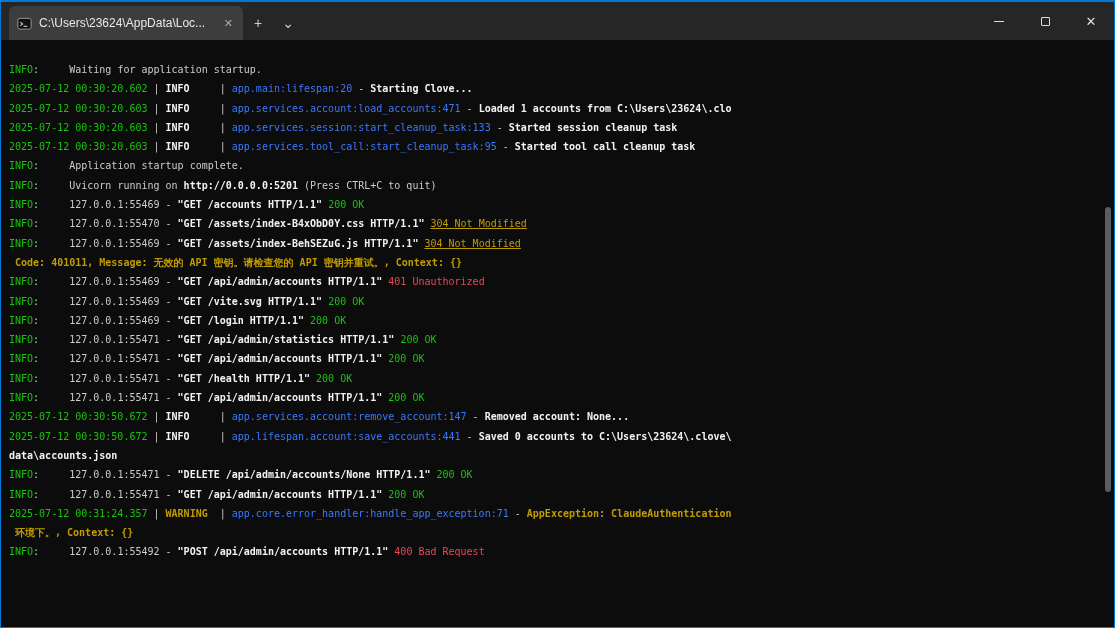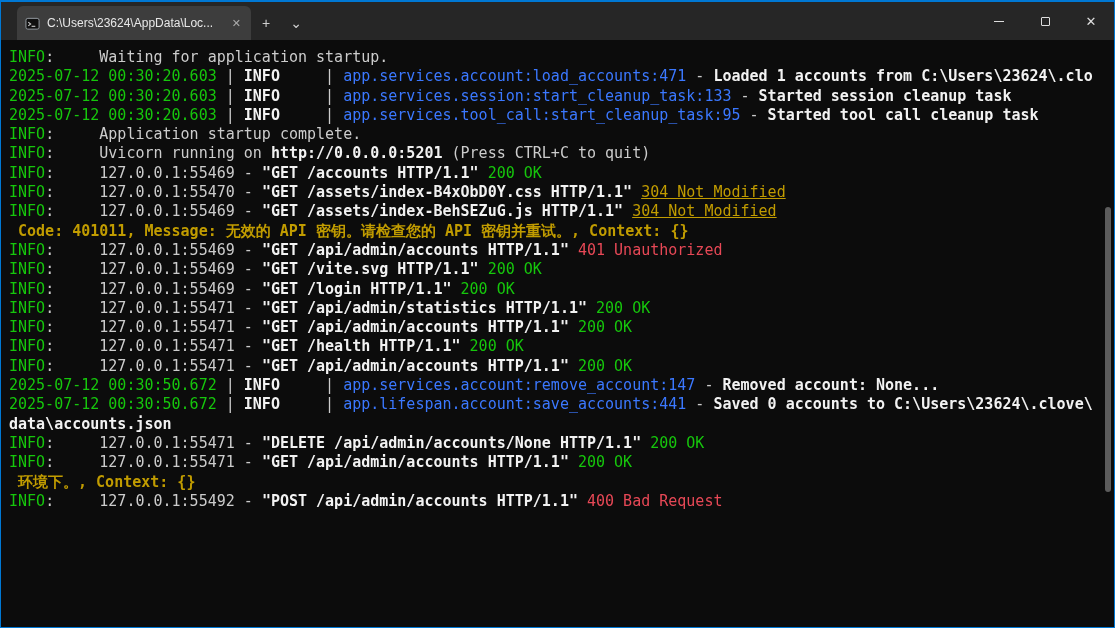--- a/index.html
+++ b/index.html
@@ -18,21 +18,21 @@
     overflow:hidden;
     font-family:"DejaVu Sans Mono","Liberation Mono",monospace;
   }
   .titlebar{
     flex:0 0 38px;height:38px;background:var(--titlebar_bg);
     display:flex;align-items:stretch;
     font-family:"Liberation Sans",sans-serif;
     user-select:none;
   }
   .tab{
-    width:234px;margin:4px 0 0 16px;background:var(--tab_bg);
+    width:234px;margin:4px 0 0 8px;background:var(--tab_bg);
     border-top-left-radius:6px;border-top-right-radius:6px;
     display:flex;align-items:center;gap:7px;padding:0 8px;
   }
   .tab-icon{display:flex;align-items:center;}
   .tab-title{
     flex:1;color:#E8E8E8;font-size:12px;white-space:nowrap;overflow:hidden;
   }
   .tab-close{color:#ABABAB;font-size:11px;padding:0 2px;cursor:pointer;}
   .tb-btn{
     width:30px;margin-top:4px;display:flex;align-items:center;justify-content:center;
@@ -40,22 +40,22 @@
   }
   .tb-spacer{flex:1;}
   .win-btn{
     width:46px;display:flex;align-items:center;justify-content:center;
     color:#DEDEDE;font-size:13px;cursor:pointer;
   }
   .min-line{display:inline-block;width:10px;height:1px;background:#DEDEDE;}
   .max-box{display:inline-block;width:9px;height:9px;border:1px solid #DEDEDE;border-radius:1px;}
   .terminal{
     flex:1;position:relative;overflow:hidden;
-    padding:8px 14px 0 8px;
-    font-size:15px;line-height:19.3px;
+    padding:20px 14px 0 8px;
+    font-size:10px;line-height:19.3px;
     color:var(--white);
   }
   .line{white-space:pre;}
   .c-green{color:var(--green);}
   .c-white{color:var(--white);}
   .c-bwhite{color:var(--bright_white);font-weight:bold;}
   .c-blue{color:var(--blue);}
   .c-yellow{color:var(--yellow);text-decoration:underline;}
   .c-byellow{color:var(--yellow);font-weight:bold;}
   .c-red{color:var(--red);}
@@ -89,20 +89,21 @@
     </div>
     <div class="win-btn">
       <span class="max-box"></span>
     </div>
     <div class="win-btn">✕</div>
   </div>
 
   <div class="terminal">
     <div class="lines">
         <div class="line"><span class="c-green">INFO</span><span class="c-white">:     Waiting for application startup.</span></div>
+        <div class="line"><span class="c-green">2025-07-12 00:30:20.602</span><span class="c-white"> | </span><span class="c-bwhite">INFO    </span><span class="c-white"> | </span><span class="c-blue">app.main:lifespan:20</span><span class="c-white"> - </span><span class="c-bwhite">Starting Clove...</span></div>
         <div class="line"><span class="c-green">2025-07-12 00:30:20.603</span><span class="c-white"> | </span><span class="c-bwhite">INFO    </span><span class="c-white"> | </span><span class="c-blue">app.services.account:load_accounts:471</span><span class="c-white"> - </span><span class="c-bwhite">Loaded 1 accounts from C:\Users\23624\.clo</span></div>
         <div class="line"><span class="c-green">2025-07-12 00:30:20.603</span><span class="c-white"> | </span><span class="c-bwhite">INFO    </span><span class="c-white"> | </span><span class="c-blue">app.services.session:start_cleanup_task:133</span><span class="c-white"> - </span><span class="c-bwhite">Started session cleanup task</span></div>
         <div class="line"><span class="c-green">2025-07-12 00:30:20.603</span><span class="c-white"> | </span><span class="c-bwhite">INFO    </span><span class="c-white"> | </span><span class="c-blue">app.services.tool_call:start_cleanup_task:95</span><span class="c-white"> - </span><span class="c-bwhite">Started tool call cleanup task</span></div>
         <div class="line"><span class="c-green">INFO</span><span class="c-white">:     Application startup complete.</span></div>
         <div class="line"><span class="c-green">INFO</span><span class="c-white">:     Uvicorn running on </span><span class="c-bwhite">http://0.0.0.0:5201</span><span class="c-white"> (Press CTRL+C to quit)</span></div>
         <div class="line"><span class="c-green">INFO</span><span class="c-white">:     127.0.0.1:55469 - </span><span class="c-bwhite">"GET /accounts HTTP/1.1"</span><span class="c-white"> </span><span class="c-green">200 OK</span></div>
         <div class="line"><span class="c-green">INFO</span><span class="c-white">:     127.0.0.1:55470 - </span><span class="c-bwhite">"GET /assets/index-B4xObD0Y.css HTTP/1.1"</span><span class="c-white"> </span><span class="c-yellow">304 Not Modified</span></div>
         <div class="line"><span class="c-green">INFO</span><span class="c-white">:     127.0.0.1:55469 - </span><span class="c-bwhite">"GET /assets/index-BehSEZuG.js HTTP/1.1"</span><span class="c-white"> </span><span class="c-yellow">304 Not Modified</span></div>
         <div class="line"><span class="c-byellow"> Code: 401011, Message: 无效的 API 密钥。请检查您的 API 密钥并重试。, Context: {}</span></div>
         <div class="line"><span class="c-green">INFO</span><span class="c-white">:     127.0.0.1:55469 - </span><span class="c-bwhite">"GET /api/admin/accounts HTTP/1.1"</span><span class="c-white"> </span><span class="c-red">401 Unauthorized</span></div>
@@ -110,20 +111,21 @@
         <div class="line"><span class="c-green">INFO</span><span class="c-white">:     127.0.0.1:55469 - </span><span class="c-bwhite">"GET /login HTTP/1.1"</span><span class="c-white"> </span><span class="c-green">200 OK</span></div>
         <div class="line"><span class="c-green">INFO</span><span class="c-white">:     127.0.0.1:55471 - </span><span class="c-bwhite">"GET /api/admin/statistics HTTP/1.1"</span><span class="c-white"> </span><span class="c-green">200 OK</span></div>
         <div class="line"><span class="c-green">INFO</span><span class="c-white">:     127.0.0.1:55471 - </span><span class="c-bwhite">"GET /api/admin/accounts HTTP/1.1"</span><span class="c-white"> </span><span class="c-green">200 OK</span></div>
         <div class="line"><span class="c-green">INFO</span><span class="c-white">:     127.0.0.1:55471 - </span><span class="c-bwhite">"GET /health HTTP/1.1"</span><span class="c-white"> </span><span class="c-green">200 OK</span></div>
         <div class="line"><span class="c-green">INFO</span><span class="c-white">:     127.0.0.1:55471 - </span><span class="c-bwhite">"GET /api/admin/accounts HTTP/1.1"</span><span class="c-white"> </span><span class="c-green">200 OK</span></div>
         <div class="line"><span class="c-green">2025-07-12 00:30:50.672</span><span class="c-white"> | </span><span class="c-bwhite">INFO    </span><span class="c-white"> | </span><span class="c-blue">app.services.account:remove_account:147</span><span class="c-white"> - </span><span class="c-bwhite">Removed account: None...</span></div>
         <div class="line"><span class="c-green">2025-07-12 00:30:50.672</span><span class="c-white"> | </span><span class="c-bwhite">INFO    </span><span class="c-white"> | </span><span class="c-blue">app.lifespan.account:save_accounts:441</span><span class="c-white"> - </span><span class="c-bwhite">Saved 0 accounts to C:\Users\23624\.clove\</span></div>
         <div class="line"><span class="c-bwhite">data\accounts.json</span></div>
         <div class="line"><span class="c-green">INFO</span><span class="c-white">:     127.0.0.1:55471 - </span><span class="c-bwhite">"DELETE /api/admin/accounts/None HTTP/1.1"</span><span class="c-white"> </span><span class="c-green">200 OK</span></div>
         <div class="line"><span class="c-green">INFO</span><span class="c-white">:     127.0.0.1:55471 - </span><span class="c-bwhite">"GET /api/admin/accounts HTTP/1.1"</span><span class="c-white"> </span><span class="c-green">200 OK</span></div>
+        <div class="line"><span class="c-green">2025-07-12 00:31:24.357</span><span class="c-white"> | </span><span class="c-byellow">WARNING </span><span class="c-white"> | </span><span class="c-blue">app.core.error_handler:handle_app_exception:71</span><span class="c-white"> - </span><span class="c-byellow">AppException: ClaudeAuthentication</span></div>
         <div class="line"><span class="c-byellow"> 环境下。, Context: {}</span></div>
         <div class="line"><span class="c-green">INFO</span><span class="c-white">:     127.0.0.1:55492 - </span><span class="c-bwhite">"POST /api/admin/accounts HTTP/1.1"</span><span class="c-white"> </span><span class="c-red">400 Bad Request</span></div>
       </div>
     <div class="scrollbar">
       <div class="thumb"></div>
     </div>
   </div>
 </div>
 
 </body></html>

